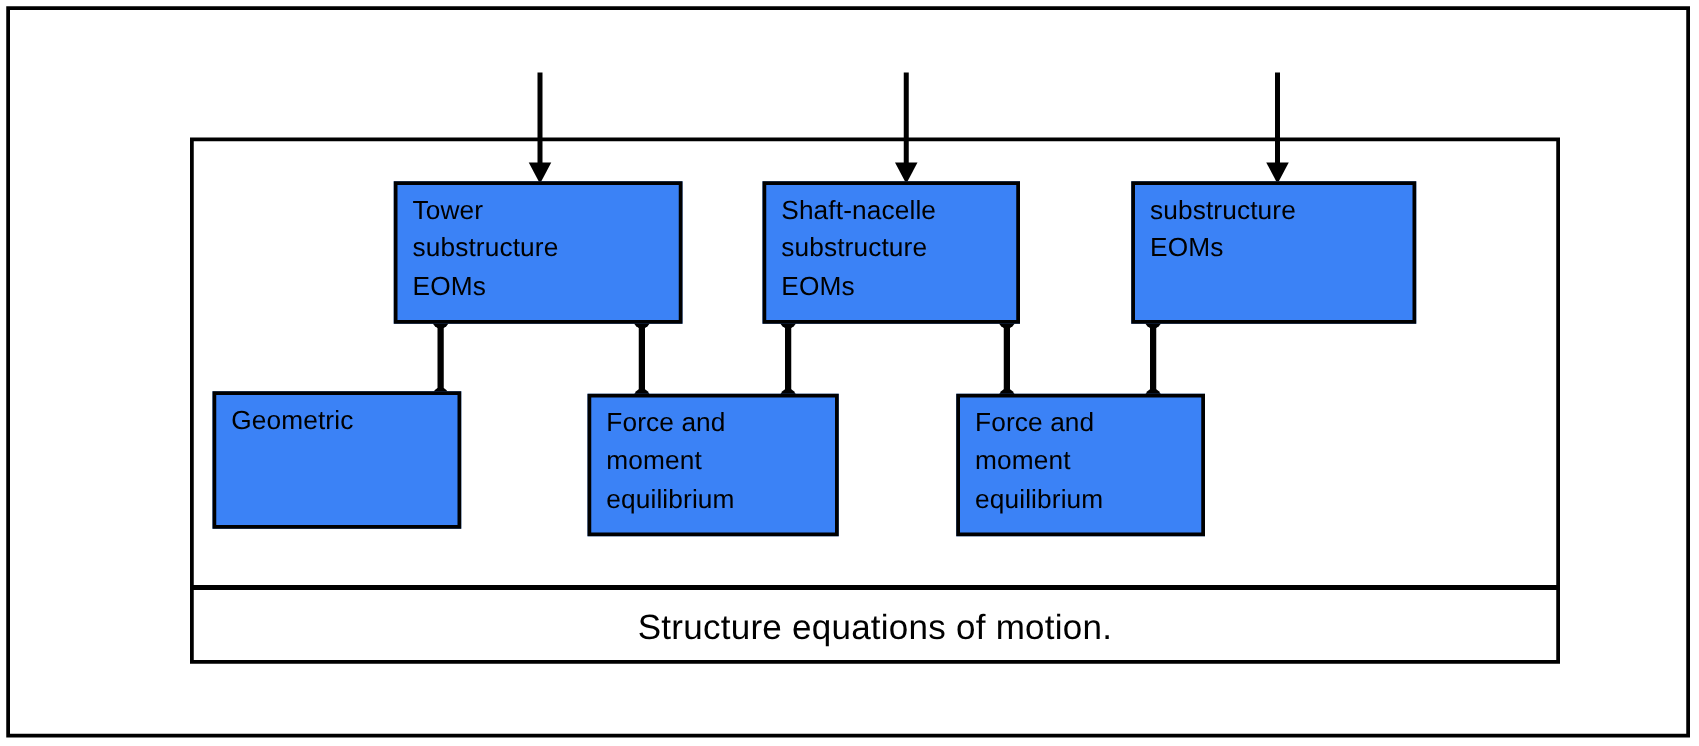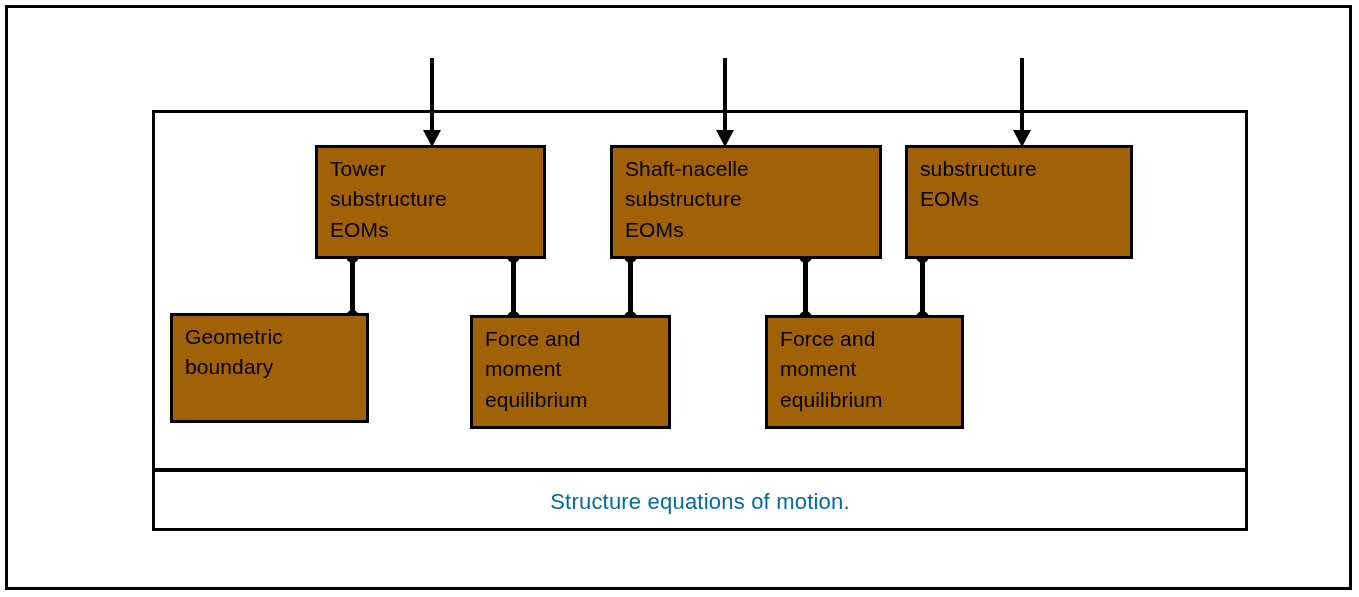--- a/index.html
+++ b/index.html
@@ -37,55 +37,55 @@
     border: 3px solid #000000;
     box-sizing: border-box;
     background: transparent;
   }
 
   
   .node {
     position: absolute;
     border: 3px solid #000000;
     box-sizing: border-box;
-    background: #a16207;
+    background: #3b82f6;
     padding: 6px 0 0 12px;
     font-size: 21px;
     line-height: 1.45;
     color: #000000;
     font-weight: 400;
     letter-spacing: 0.1px;
   }
   .node .line { display: block; white-space: nowrap; }
 
   
   #box-tower        { left: 315px; top: 145px; width: 231px; height: 114px; }
-  #box-shaft        { left: 610px; top: 145px; width: 272px; height: 114px; }
+  #box-shaft        { left: 610px; top: 145px; width: 206px; height: 114px; }
   #box-blade        { left: 905px; top: 145px; width: 228px; height: 114px; }
   
   #box-geometric    { left: 170px; top: 313px; width: 199px; height: 110px; }
   #box-force-1      { left: 470px; top: 315px; width: 201px; height: 114px; }
   #box-force-2      { left: 765px; top: 315px; width: 199px; height: 114px; }
 
   
   .caption-bar {
     position: absolute;
     left: 152px;
     top: 468px;
     width: 1096px;
     height: 63px;
     border-top: 4px solid #000000;
     box-sizing: border-box;
     display: flex;
     align-items: center;
     justify-content: center;
   }
   .caption-bar .caption-text {
-    font-size: 22px;
-    color: #0369a1;
+    font-size: 28px;
+    color: #000000;
     letter-spacing: 0.2px;
   }
 
   
   .arrow-shaft {
     position: absolute;
     width: 4px;
     background: #000000;
   }
   .arrow-head {
@@ -161,21 +161,20 @@
     <span class="line">EOMs</span>
   </div>
 
   <div class="node" id="box-blade">
     <span class="line">substructure</span>
     <span class="line">EOMs</span>
   </div>
 
   <div class="node" id="box-geometric">
     <span class="line">Geometric</span>
-    <span class="line">boundary</span>
   </div>
 
   <div class="node" id="box-force-1">
     <span class="line">Force and</span>
     <span class="line">moment</span>
     <span class="line">equilibrium</span>
   </div>
 
   <div class="node" id="box-force-2">
     <span class="line">Force and</span>

